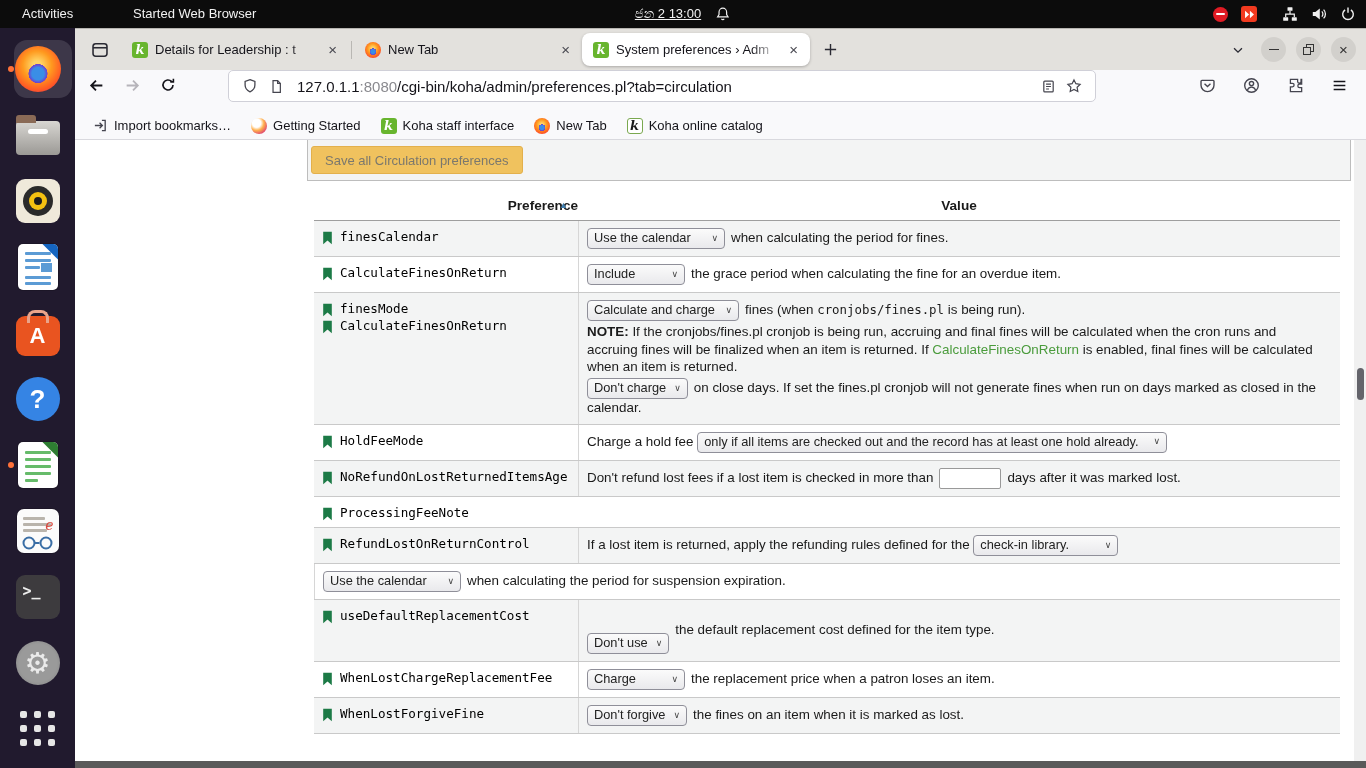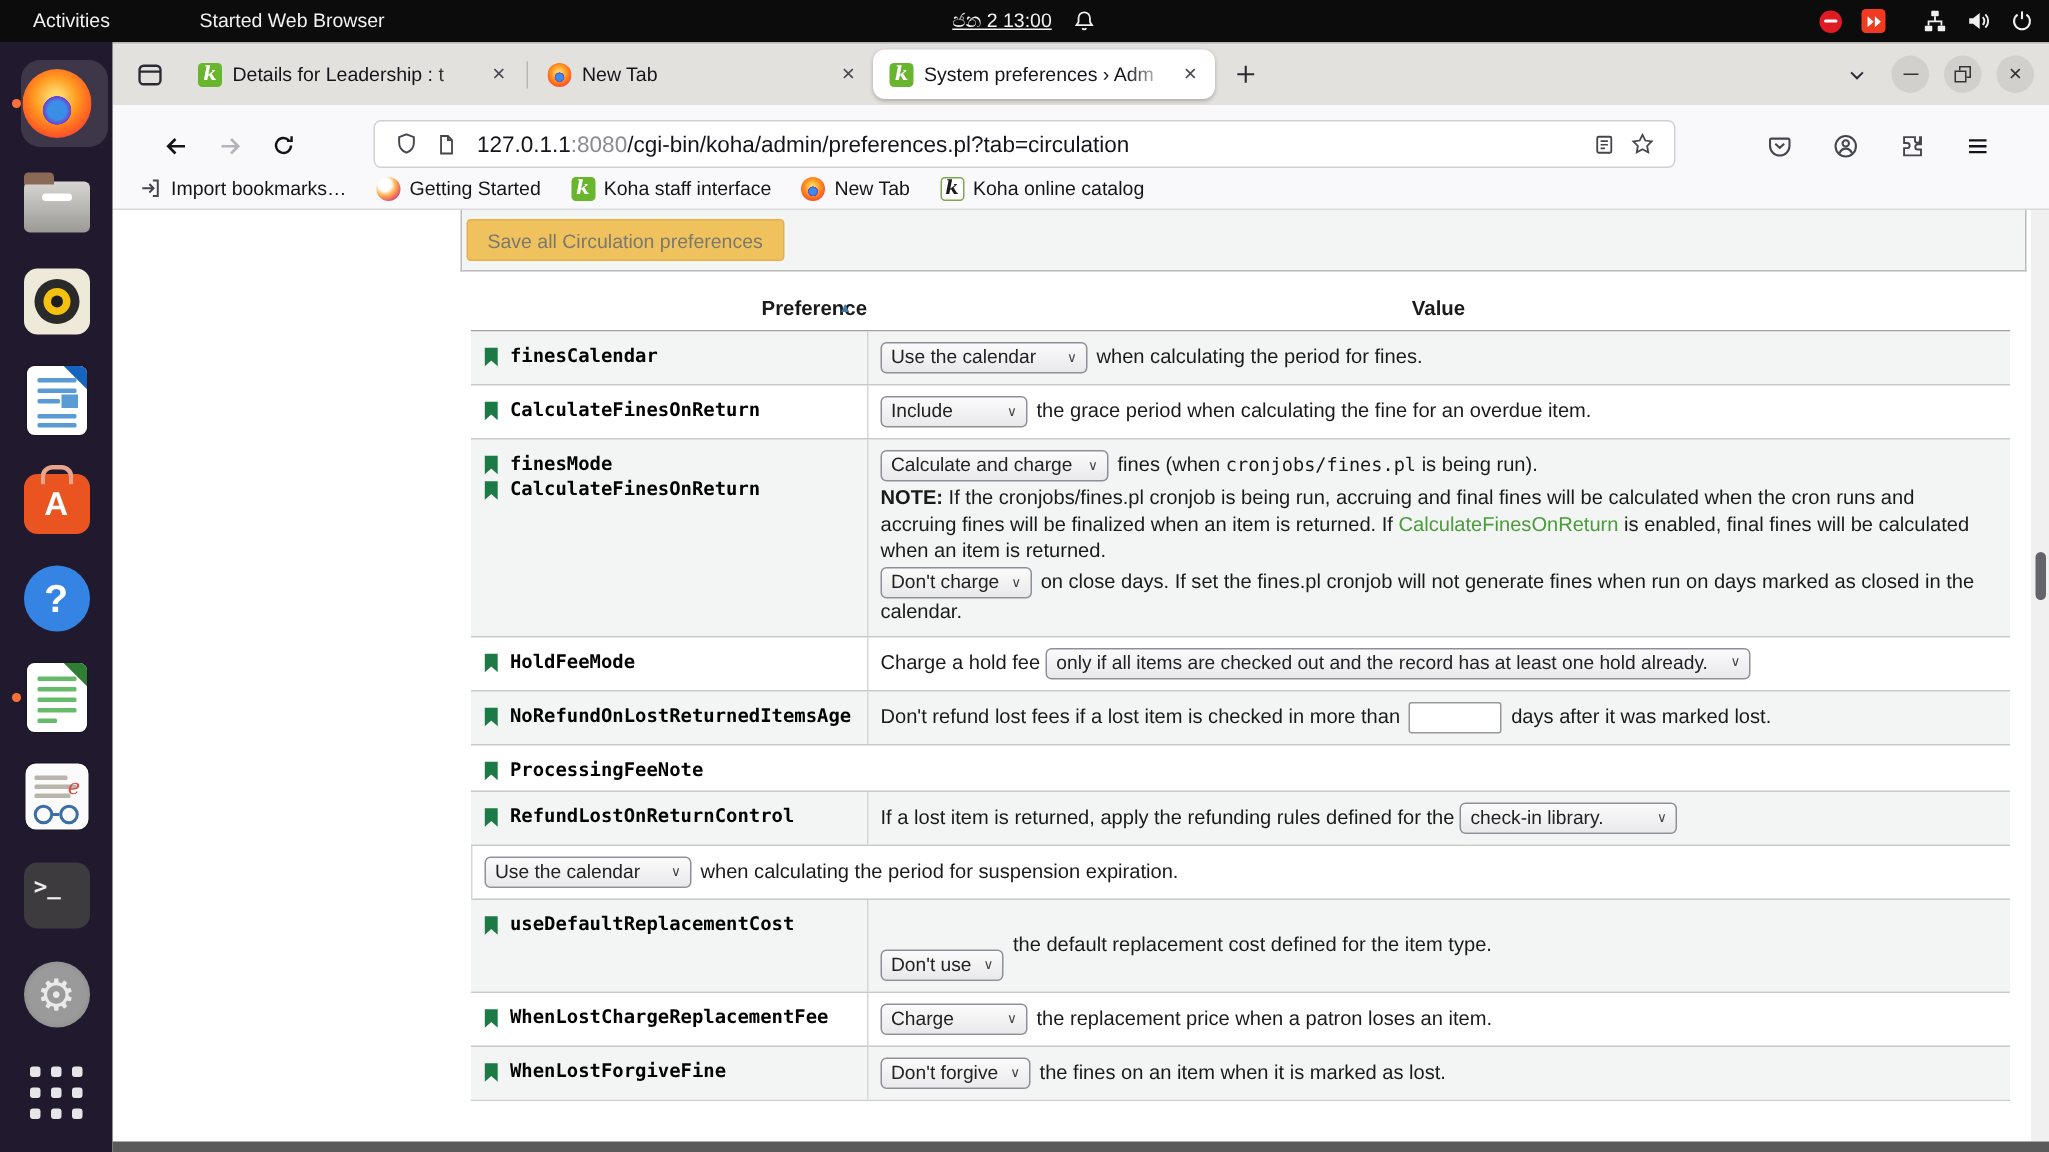--- a/index.html
+++ b/index.html
@@ -81,21 +81,21 @@
   .winbtn { width:25px; height:25px; border-radius:50%; background:#d2d0cc; display:flex; align-items:center; justify-content:center;
             color:#333; }
   .winbtn .minbar { width:10px; height:1.6px; background:#333; display:block;}
   .restore { position:relative; width:11px; height:11px;}
   .restore i { position:absolute; border:1.3px solid #333; width:8px; height:8px; display:block;}
   .restore i:first-child { right:0; top:0; }
   .restore i:last-child { left:0; bottom:0; background:#d2d0cc;}
   .winx { font-size:15px; line-height:1;}
 
   
-  .navbar { position:absolute; left:0; top:42px; right:0; height:42px; background:#f9f9fb; display:flex; align-items:flex-end; padding:0 24px;}
+  .navbar { position:absolute; left:0; top:42px; right:0; height:42px; background:#f9f9fb; display:flex; align-items:flex-start; padding:0 3px;}
   .navbtn { width:30px; height:30px; display:flex; align-items:center; justify-content:center; border-radius:5px; margin:0 3px;}
   .urlbar { height:32px; flex:0 0 868px; margin-left:42px; background:#fff; border:1px solid #d0d0d8; border-radius:5px;
             display:flex; align-items:center; padding:0 8px; }
   .url-text { flex:1; font-size:15px; color:#15141a; margin-left:8px; white-space:nowrap; overflow:hidden;}
   .url-port { color:#8a8a8f; }
   .urlicon { width:26px; height:26px; display:flex; align-items:center; justify-content:center; border-radius:4px; }
   .nav-right { margin-left:auto; display:flex; align-items:center; gap:8px; padding-right:6px;}
 
   
   .bmbar { position:absolute; left:0; top:84px; right:0; height:28px; background:#f9f9fb; border-bottom:1px solid #d9d9de;
@@ -117,21 +117,21 @@
   .pref-table { margin-left:239px; width:1026px; margin-top:9px; font-size:13.4px; color:#1a1a1a;
                 border-bottom:1px solid #c9c9c9; }
   .thead { display:flex; height:31px; font-weight:bold; font-size:13.6px; border-bottom:1px solid #9e9e9e; }
   .th-pref { width:264px; display:flex; align-items:center; justify-content:flex-end; position:relative; }
   .sort-asc { position:absolute; right:10px; color:#3f7cab; font-size:9px; }
   .th-val { flex:1; display:flex; align-items:center; justify-content:center; }
   .prow { display:flex; border-top:1px solid #c9c9c9; }
   .prow:first-of-type { border-top:none; }
   .prow.gray { background:#f3f4f4; }
   .pcell { width:264px; padding:8px 8px 6px 8px; }
-  .prefline { display:flex; align-items:flex-start; gap:7px; line-height:16.5px;font-weight:bold; }
+  .prefline { display:flex; align-items:flex-start; gap:7px; line-height:16.5px; }
   .prefname { font-family:"DejaVu Sans Mono",monospace; font-size:12.6px; color:#000; }
   .bmark { flex:0 0 auto; margin-top:2px; }
   .vcell { flex:1; border-left:1px solid #d6d6d6; padding:5px 12px 5px 8px; }
   .vline { margin:2px 0; line-height:1.32; }
   .sel { display:inline-flex; align-items:center; justify-content:space-between; height:21px; padding:0 6px;
          background:linear-gradient(#fbfbfb,#e9e9ec); border:1px solid #8f8f99; border-radius:4px;
          font-size:12.8px; color:#222; vertical-align:middle; margin-right:6px; gap:8px; }
   .sel .caret { font-size:9px; color:#444; }
   .mono { font-family:"DejaVu Sans Mono",monospace; font-size:12.4px; }
   .glink { color:#4a9b3c; cursor:pointer; }

